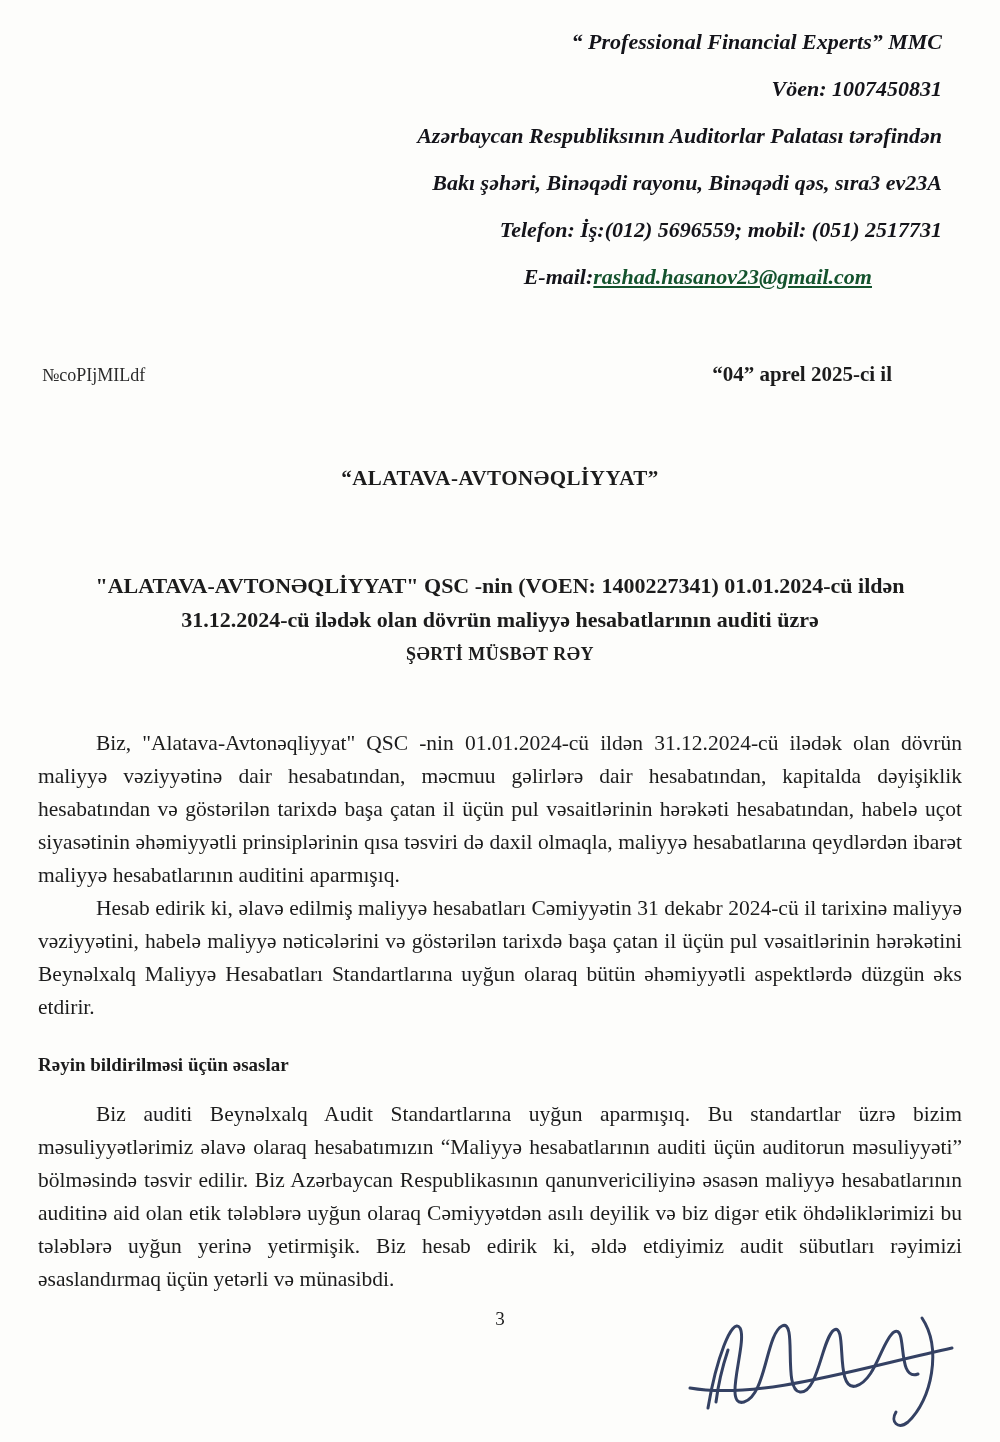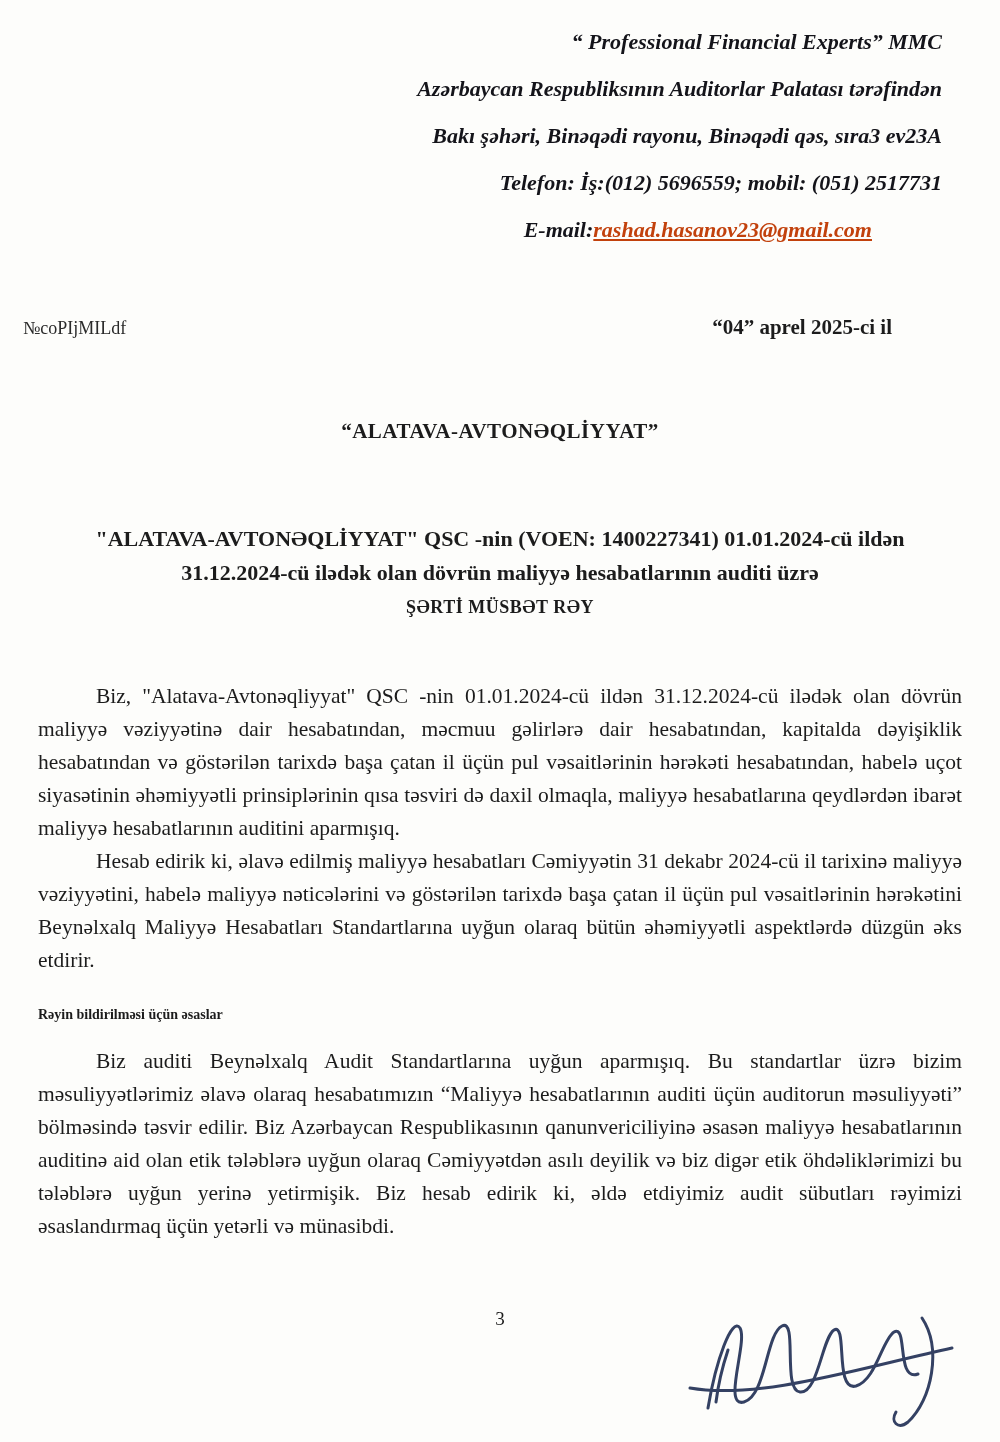--- a/index.html
+++ b/index.html
@@ -23,30 +23,30 @@
     font-weight: bold;
     font-style: italic;
     font-size: 22px;
     line-height: 47px;
     color: #14141a;
   }
   .letterhead .lh-line { white-space: nowrap; }
   .underline { }
   .email-line { padding-right: 70px; }
   .email-link {
-    color: #c2410c;
+    color: #14532d;
     text-decoration: underline;
     cursor: pointer;
   }
   
   .meta-row {
     display: flex;
     justify-content: space-between;
     align-items: baseline;
-    padding: 0 108px 0 23px;
+    padding: 0 108px 0 42px;
     margin-top: 62px;
   }
   .ref-number {
     font-size: 18px;
     color: #2a2a2a;
   }
   .doc-date {
     font-weight: bold;
     font-size: 21px;
     margin-left: 12px;
@@ -81,21 +81,21 @@
     line-height: 33px;
     text-align: justify;
   }
   .body-text p {
     text-indent: 58px;
   }
   .section-heading {
     margin: 30px auto 4px;
     width: 924px;
     font-weight: bold;
-    font-size: 14px;
+    font-size: 19px;
   }
   .body-text.after-heading { margin-top: 22px; }
   
   .page-number {
     position: absolute;
     left: 0;
     right: 0;
     top: 1308px;
     text-align: center;
     font-size: 19px;
@@ -108,20 +108,21 @@
     height: 150px;
   }
 </style>
 </head>
 <body>
 
 <div class="page">
 
   <div class="letterhead">
     <div class="lh-line">“ Professional Financial Experts” MMC</div>
+    <div class="lh-line">Vöen: 1007450831</div>
     <div class="lh-line underline">Azərbaycan Respubliksının Auditorlar Palatası tərəfindən</div>
     <div class="lh-line">Bakı şəhəri, Binəqədi rayonu, Binəqədi qəs, sıra3 ev23A</div>
     <div class="lh-line">Telefon: İş:(012) 5696559; mobil: (051) 2517731</div>
     <div class="lh-line email-line"><span>E-mail:</span><span class="email-link">rashad.hasanov23@gmail.com</span></div>
   </div>
 
   <div class="meta-row">
     <div class="ref-number">№coPIjMILdf</div>
     <div class="doc-date">“04” aprel 2025-ci il</div>
   </div>

